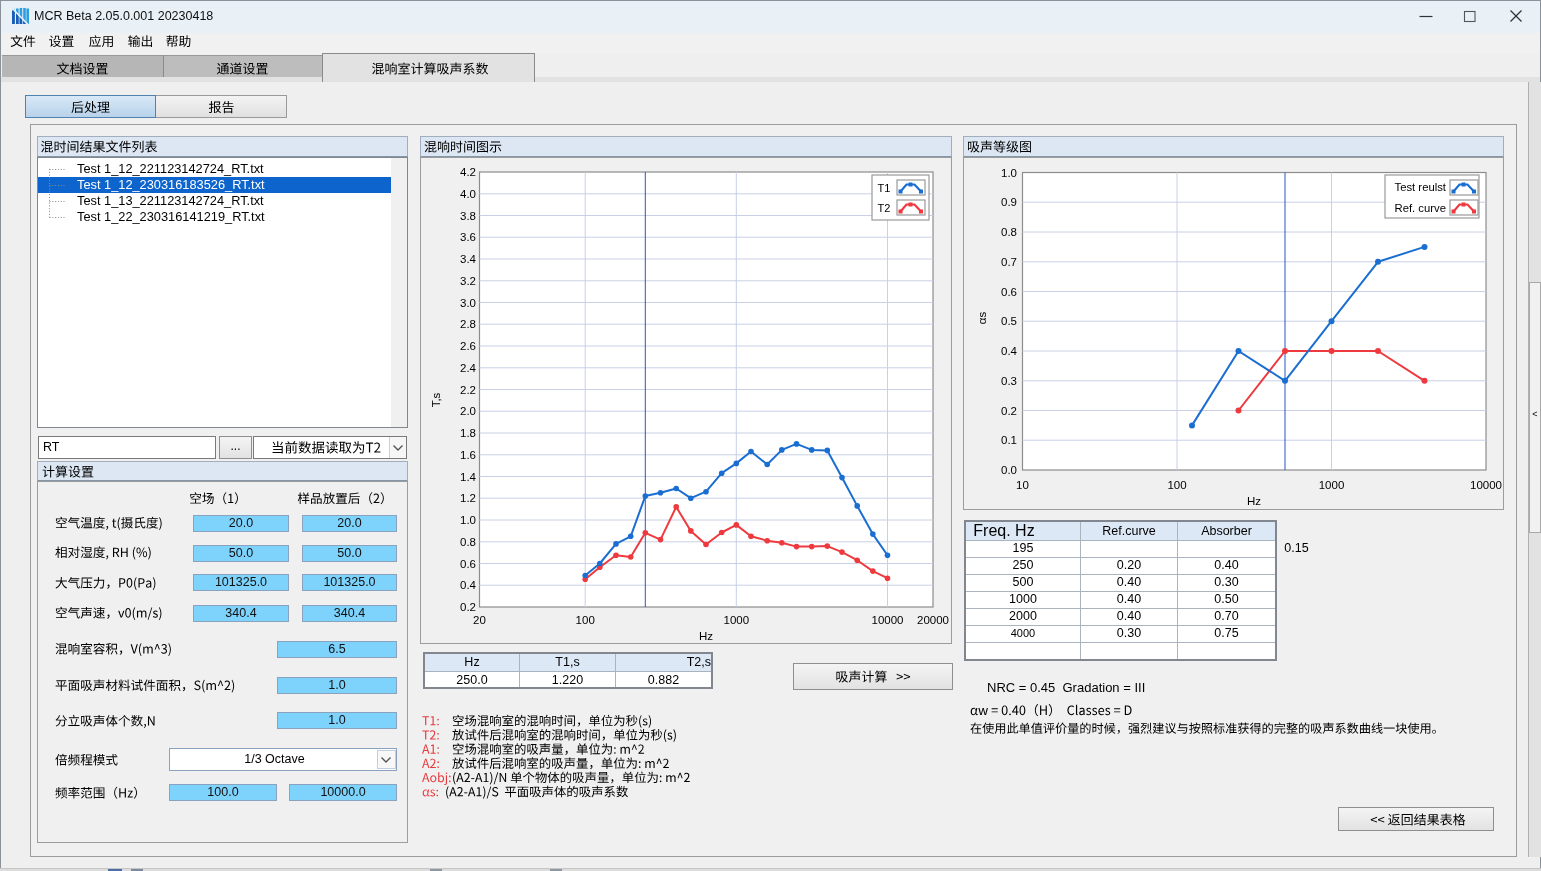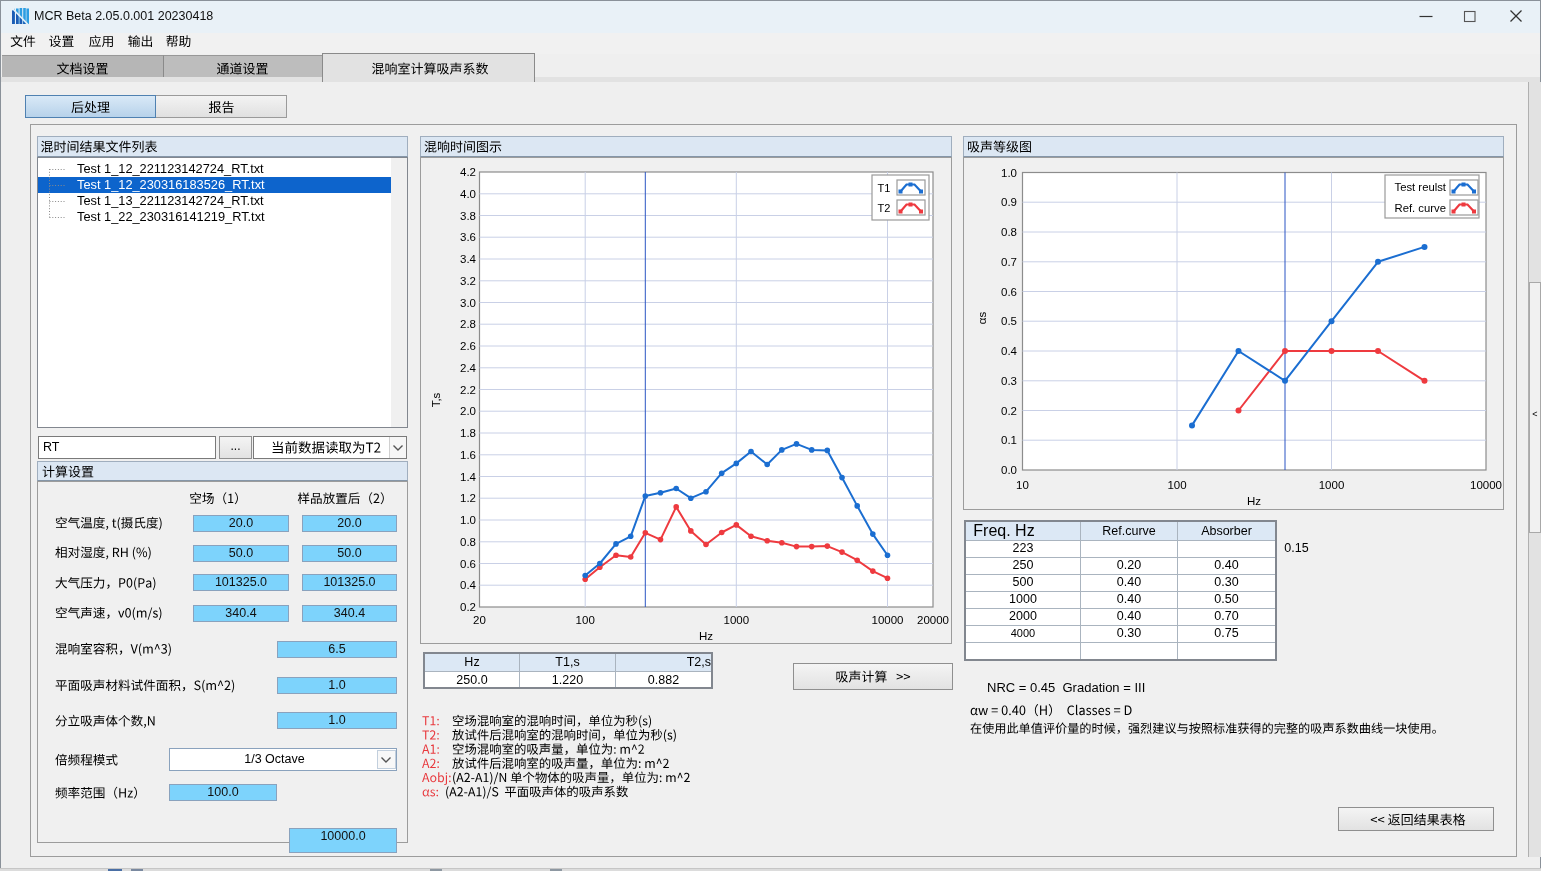--- a/index.html
+++ b/index.html
@@ -42,21 +42,21 @@
 <div class="inp" style="left:302px;top:574px;width:95px;height:17px;line-height:15px">101325.0</div>
 <div class="inp" style="left:193px;top:605px;width:96px;height:17px;line-height:15px">340.4</div>
 <div class="inp" style="left:302px;top:605px;width:95px;height:17px;line-height:15px">340.4</div>
 <div class="inp" style="left:277px;top:641px;width:120px;height:17px;line-height:15px">6.5</div>
 <div class="inp" style="left:277px;top:677px;width:120px;height:17px;line-height:15px">1.0</div>
 <div class="inp" style="left:277px;top:712px;width:120px;height:17px;line-height:15px">1.0</div>
 <div class="abs" style="left:169px;top:748px;width:228px;height:23px;background:#fff;border:1px solid #8aa2bd"></div>
 <div class="abs" style="left:172px;top:750px;width:205px;height:19px;font-size:12.5px;line-height:19px;text-align:center">1/3 Octave</div>
 <div class="abs" style="left:377px;top:750px;width:19px;height:19px;background:#f8f8f8;border:1px solid #c2cfdd"></div>
 <div class="inp" style="left:169px;top:784px;width:108px;height:17px;line-height:15px">100.0</div>
-<div class="inp" style="left:289px;top:828px;width:108px;height:25px;line-height:15px">10000.0</div>
+<div class="inp" style="left:289px;top:784px;width:108px;height:17px;line-height:15px">10000.0</div>
 <div class="hdr" style="left:420px;top:136px;width:532px;height:21px"></div>
 <div class="abs" style="left:420px;top:157px;width:532px;height:487px;border:1px solid #9c9c9c"></div>
 <div class="abs" style="left:423px;top:652px;width:290px;height:37px;border:2px solid #82878f;background:#fff"></div>
 <div class="abs" style="left:425px;top:654px;width:286px;height:17px;background:#dce8f5"></div>
 <div class="abs" style="left:519px;top:654px;width:1px;height:33px;background:#aab4bf"></div>
 <div class="abs" style="left:615px;top:654px;width:1px;height:33px;background:#aab4bf"></div>
 <div class="abs" style="left:425px;top:671px;width:286px;height:1px;background:#aab4bf"></div>
 <div class="abs" style="left:425px;top:654px;width:94px;text-align:center;font-size:12.5px;line-height:17px">Hz</div>
 <div class="abs" style="left:520px;top:654px;width:95px;text-align:center;font-size:12.5px;line-height:17px">T1,s</div>
 <div class="abs" style="left:616px;top:654px;width:95px;text-align:right;font-size:12.5px;line-height:17px">T2,s</div>
@@ -67,21 +67,21 @@
 <div class="hdr" style="left:963px;top:136px;width:541px;height:21px"></div>
 <div class="abs" style="left:963px;top:157px;width:541px;height:353px;border:1px solid #9c9c9c"></div>
 <div class="abs" style="left:964px;top:520px;width:313px;height:141px;border:2px solid #82878f;background:#fff"></div>
 <div class="abs" style="left:966px;top:522px;width:309px;height:18px;background:#dce8f5"></div>
 <div class="abs" style="left:1080px;top:522px;width:1px;height:137px;background:#aab4bf"></div>
 <div class="abs" style="left:1177px;top:522px;width:1px;height:137px;background:#aab4bf"></div>
 <div class="abs" style="left:947px;top:522px;width:114px;text-align:center;font-size:16px;line-height:18px">Freq. Hz</div>
 <div class="abs" style="left:1081px;top:522px;width:96px;text-align:center;font-size:12.5px;line-height:18px">Ref.curve</div>
 <div class="abs" style="left:1178px;top:522px;width:97px;text-align:center;font-size:12.5px;line-height:18px">Absorber</div>
 <div class="abs" style="left:966px;top:540px;width:309px;height:1px;background:#aab4bf"></div>
-<div class="abs" style="left:966px;top:540px;width:114px;text-align:center;font-size:12.5px;line-height:17px">223</div>
+<div class="abs" style="left:966px;top:540px;width:114px;text-align:center;font-size:12.5px;line-height:17px">195</div>
 <div class="abs" style="left:1248px;top:540px;width:97px;text-align:center;font-size:12.5px;line-height:17px">0.15</div>
 <div class="abs" style="left:966px;top:557px;width:309px;height:1px;background:#aab4bf"></div>
 <div class="abs" style="left:966px;top:557px;width:114px;text-align:center;font-size:12.5px;line-height:17px">250</div>
 <div class="abs" style="left:1081px;top:557px;width:96px;text-align:center;font-size:12.5px;line-height:17px">0.20</div>
 <div class="abs" style="left:1178px;top:557px;width:97px;text-align:center;font-size:12.5px;line-height:17px">0.40</div>
 <div class="abs" style="left:966px;top:574px;width:309px;height:1px;background:#aab4bf"></div>
 <div class="abs" style="left:966px;top:574px;width:114px;text-align:center;font-size:12.5px;line-height:17px">500</div>
 <div class="abs" style="left:1081px;top:574px;width:96px;text-align:center;font-size:12.5px;line-height:17px">0.40</div>
 <div class="abs" style="left:1178px;top:574px;width:97px;text-align:center;font-size:12.5px;line-height:17px">0.30</div>
 <div class="abs" style="left:966px;top:591px;width:309px;height:1px;background:#aab4bf"></div>

